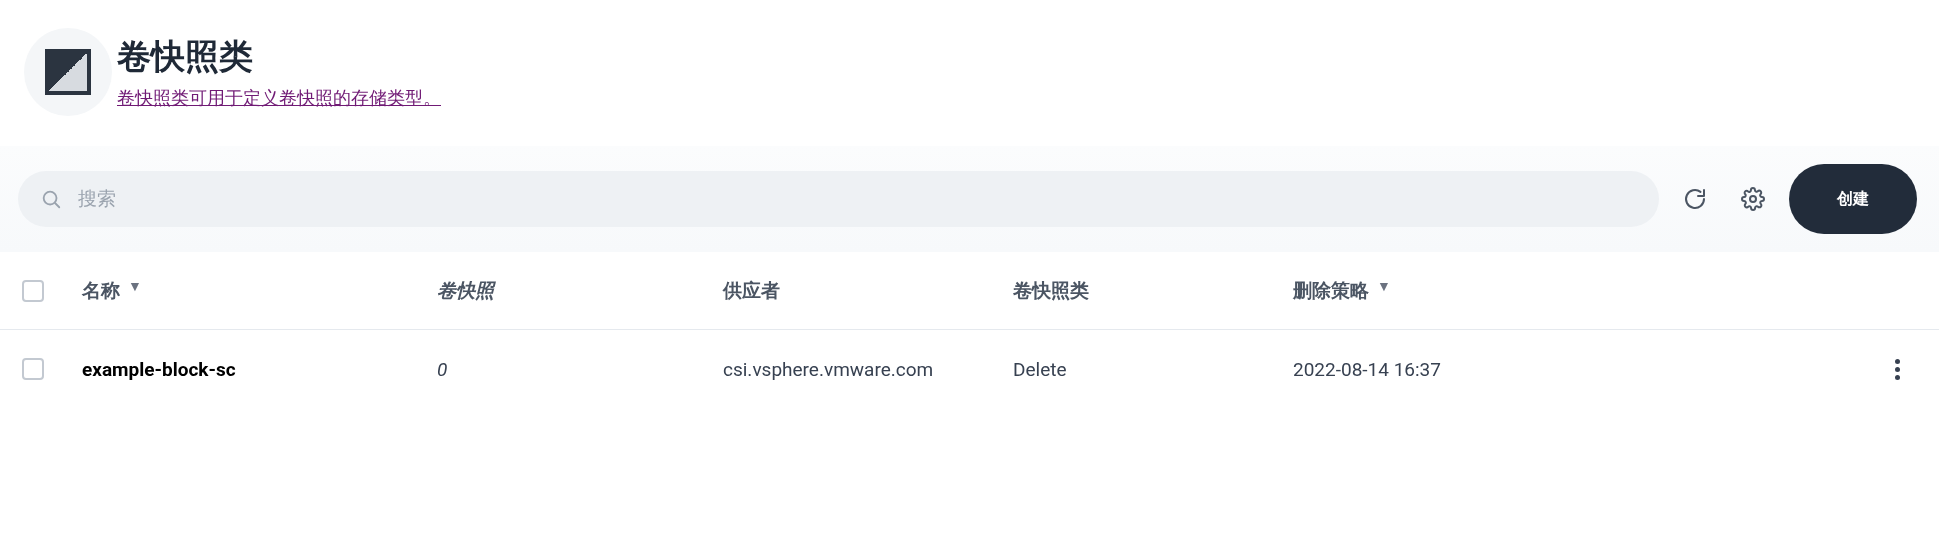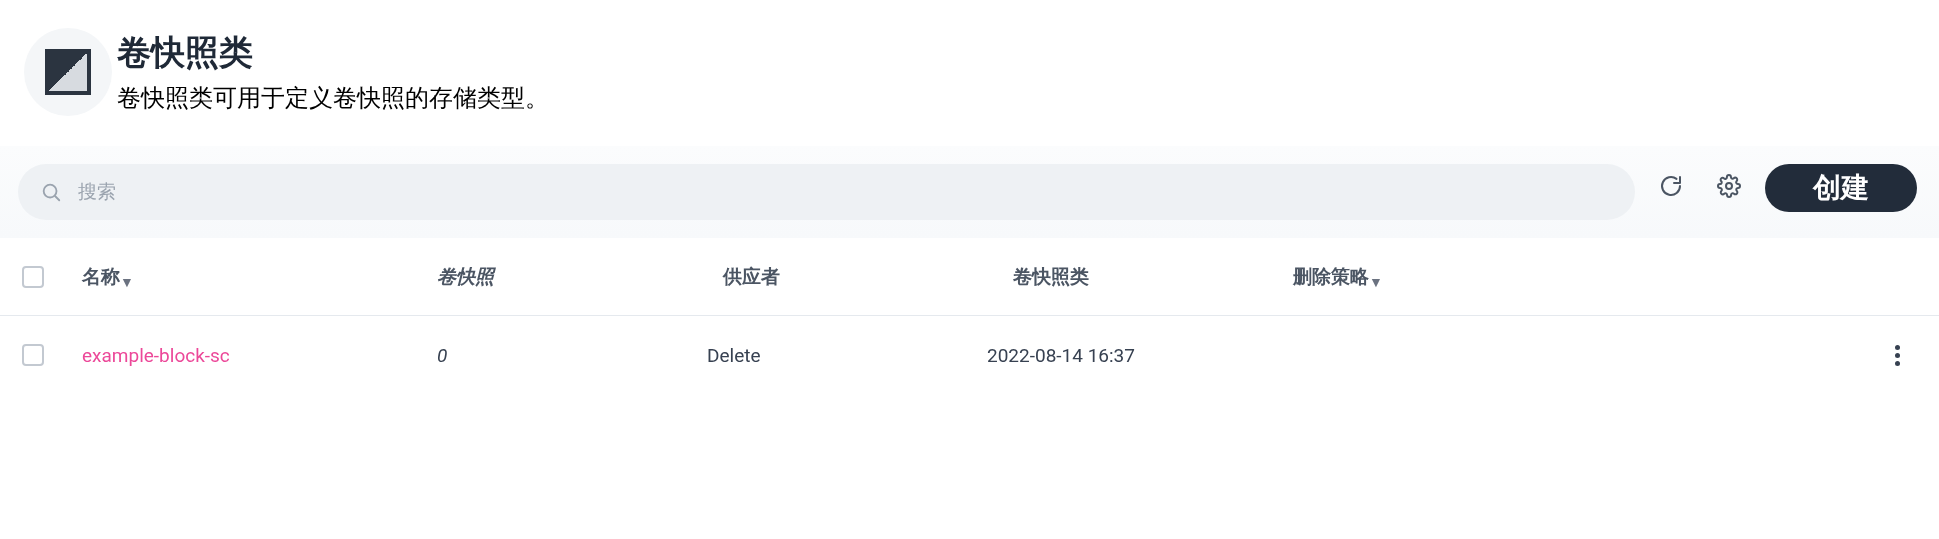--- a/index.html
+++ b/index.html
@@ -44,27 +44,29 @@
     margin-left: 5px;
   }
   .title-block h1 {
     margin: 0 0 6px 0;
     font-size: 34px;
     font-weight: 700;
     color: #1f2937;
   }
   .title-block .subtitle {
     margin: 0;
-    font-size: 24px;
-    color: #000000;
+    font-size: 18px;
+    color: #701a75;
+    text-decoration: underline;
   }
 
   
   .toolbar {
     display: flex;
+    align-items: center;
     gap: 14px;
     padding: 18px 22px 18px 18px;
     background: linear-gradient(to top, #f7f9fb, #fbfcfd);
   }
   .search-wrap {
     flex: 1;
     display: flex;
     align-items: center;
     background: #eef1f4;
     border-radius: 9999px;
@@ -90,24 +92,24 @@
     align-items: center;
     justify-content: center;
     cursor: pointer;
     color: #4b5563;
   }
 
   .create-btn {
     background: #222c3a;
     color: #fff;
     border: none;
-    height: 48px;
+    height: 70px;
     padding: 0 48px;
     border-radius: 9999px;
-    font-size: 28px;
+    font-size: 16px;
     font-weight: 600;
     cursor: pointer;
   }
 
   
   .table {
     width: 100%;
   }
   .thead, .trow {
     display: flex;
@@ -119,27 +121,28 @@
     border-bottom: 1px solid #e5e9ee;
   }
   .trow {
     height: 78px;
   }
   .th {
     font-size: 19px;
     font-weight: 600;
     color: #4b5563;
     display: flex;
-    align-items: flex-end;
+    align-items: flex-start;
+    gap: 8px;
   }
   .td {
     font-size: 19px;
     color: #374151;
   }
-  .td.name { font-weight: 400; color: #ec4899; }
+  .td.name { font-weight: 700; color: #000000; }
 
   .col-check { width: 60px; flex-shrink: 0; display:flex; align-items:center; }
   .col-name  { flex: 0 0 355px; }
   .col-snap  { flex: 0 0 270px; font-style: italic; }
   .col-prov  { flex: 0 0 290px; margin-left: 16px; }
   .col-del   { flex: 0 0 280px; }
   .col-time  { flex: 0 0 250px; }
   .col-act   { margin-left: auto; width: 40px; display:flex; justify-content:center; }
 
   .checkbox {
@@ -228,20 +231,21 @@
     </div>
     <div class="col-act"></div>
   </div>
 
   <div class="trow">
     <div class="col-check">
       <div class="checkbox"></div>
     </div>
     <div class="td name col-name">example-block-sc</div>
     <div class="td col-snap">0</div>
+    <div class="td col-prov">csi.vsphere.vmware.com</div>
     <div class="td col-del">Delete</div>
     <div class="td col-time">2022-08-14 16:37</div>
     <div class="col-act">
       <div class="kebab">
         <span></span>
         <span></span>
         <span></span>
       </div>
     </div>
   </div>

